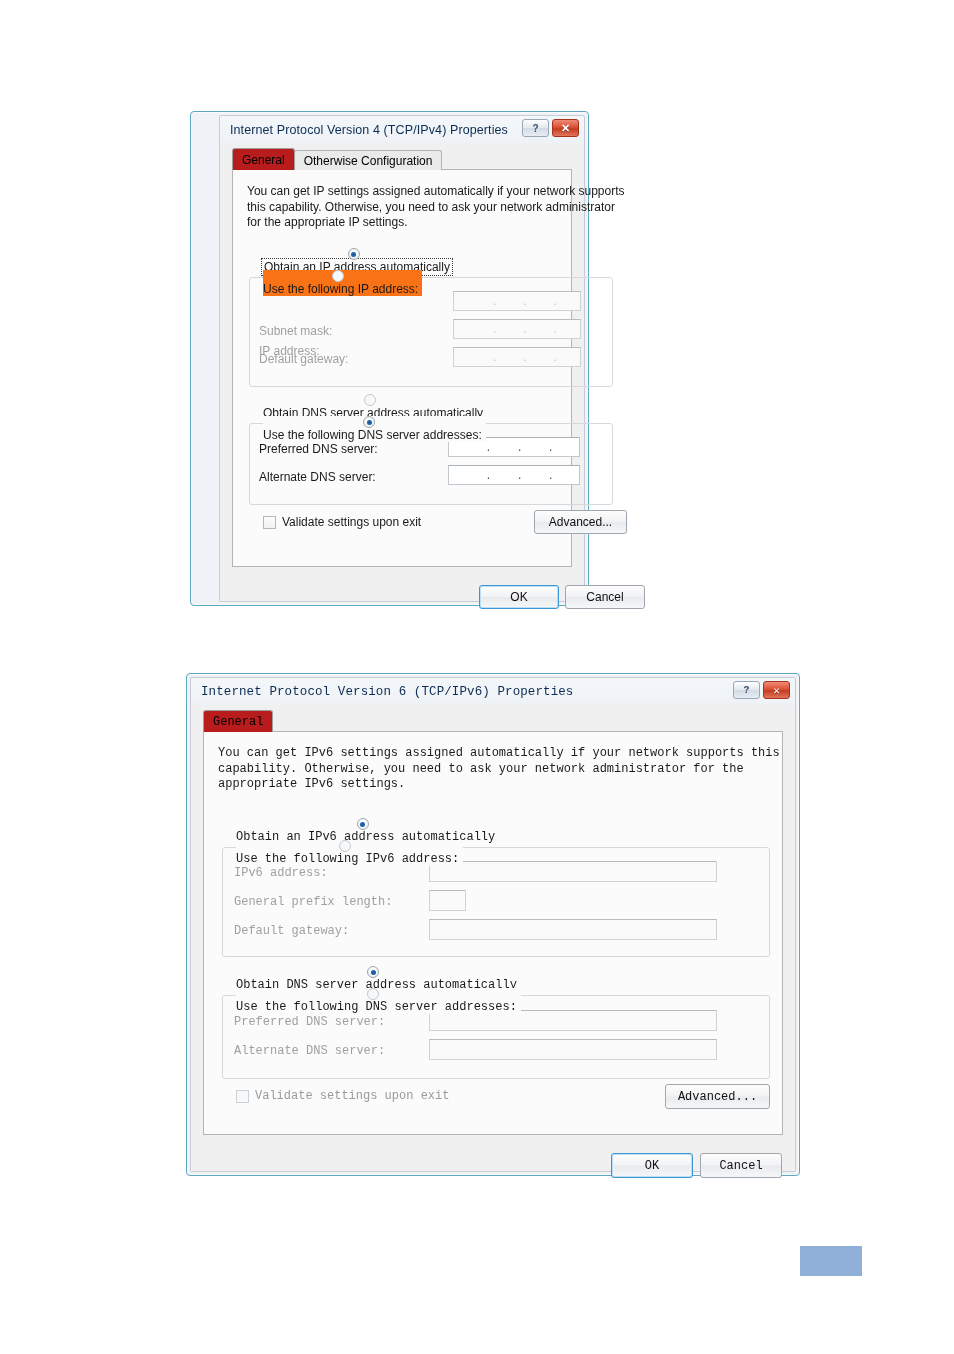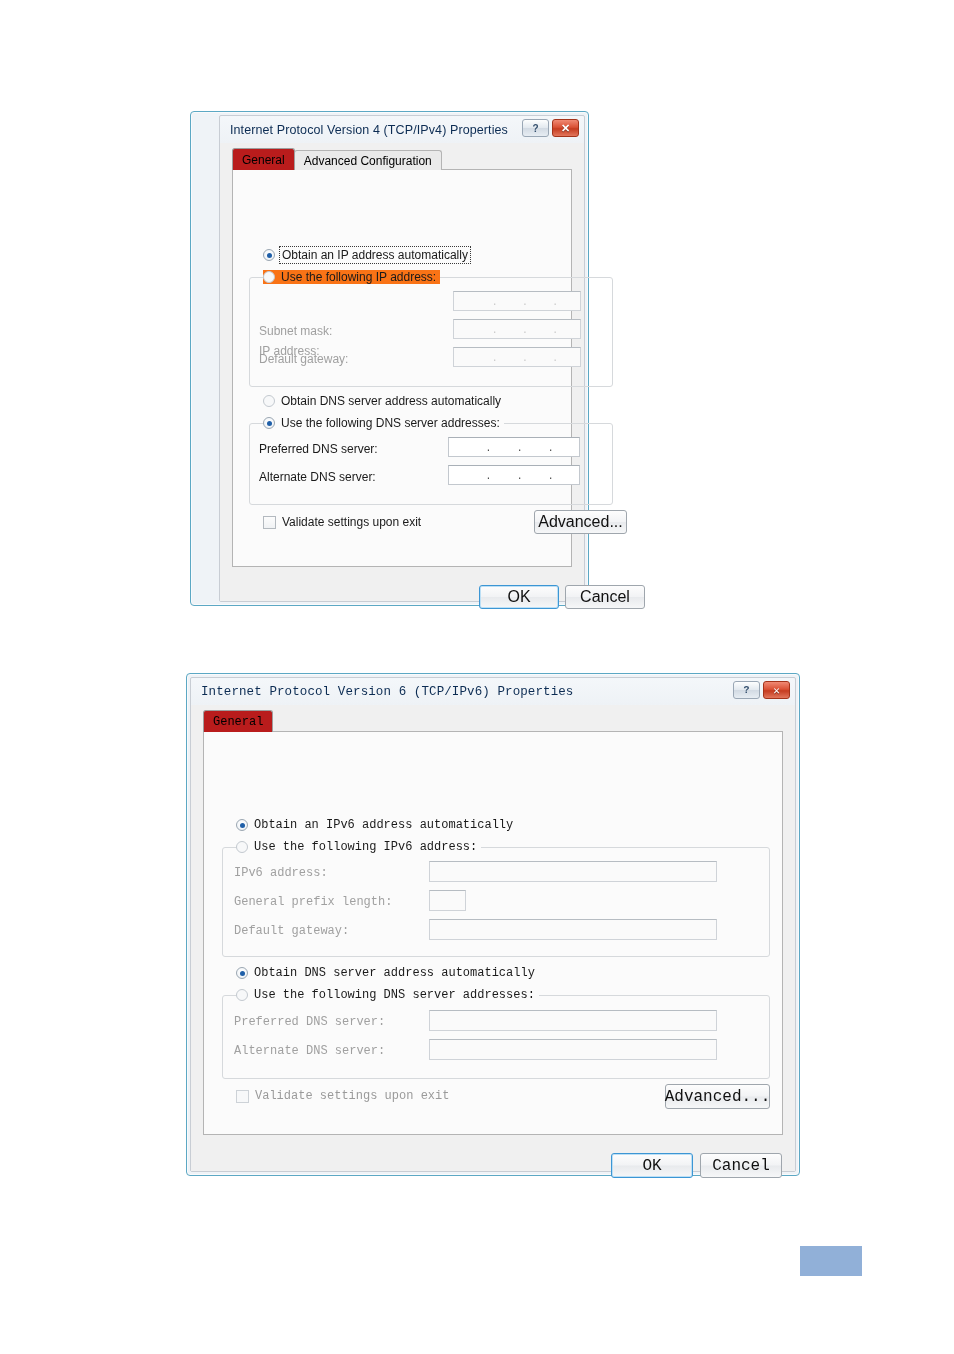--- a/index.html
+++ b/index.html
@@ -125,20 +125,21 @@
 
   
   .radio-row {
     position: absolute;
     display: flex;
     align-items: center;
     font-size: 12px;
     color: #1a1a1a;
     white-space: nowrap;
     z-index: 2;
+    flex-direction: column;
   }
   .radio {
     width: 12px; height: 12px;
     border-radius: 50%;
     border: 1px solid #9ba7b2;
     background: radial-gradient(circle at 50% 38%, #ffffff 0%, #f3f6f9 60%, #dfe5ec 100%);
     box-sizing: border-box;
     margin-right: 6px;
     flex: 0 0 auto;
     position: relative;
@@ -220,21 +221,21 @@
   }
   .checkbox.disabled { border-color: #cdd2d7; background: #f7f8f9; }
   .cb-label.dim { color: #9a9a9a; }
 
   .btn {
     position: absolute;
     box-sizing: border-box;
     background: linear-gradient(to bottom,#fdfdfd 0%,#f2f3f5 48%,#e8eaed 52%,#f6f7f8 100%);
     border: 1px solid #9fa6ad;
     border-radius: 3px;
-    font-size: 16px;
+    font-size: 12px;
     color: #101010;
     display: flex; align-items: center; justify-content: center;
     white-space: nowrap;
   }
   .btn.default {
     border: 1px solid #3c96d4;
     box-shadow: 0 0 0 1px #bcdff5 inset;
   }
 
   .page-mark {
@@ -256,26 +257,27 @@
       </div>
     </div>
 
     <div class="dlg-body">
 
       <div class="tabstrip">
         <div class="tab active">
           <span>General</span>
         </div>
         <div class="tab">
-          <span>Advanced Configuration</span>
+          <span>Otherwise Configuration</span>
         </div>
       </div>
 
       <div class="tabpanel" style="top:26px; height:398px;">
 
+        <div class="intro" style="left:14px; top:14px; width:382px;">You can get IP settings assigned automatically if your network supports this capability. Otherwise, you need to ask your network administrator for the appropriate IP settings.</div>
 
         <div class="radio-row" style="left:30px; top:78px;">
           <span class="radio checked"></span>
           <span class="radio-label focus-outline">Obtain an IP address automatically</span>
         </div>
 
         <div class="groupbox" style="left:16px; top:107px; width:364px; height:110px;"></div>
 
         <div class="radio-row" style="left:30px; top:100px; background:#f97316; padding-right:4px;">
           <span class="radio disabled"></span>
@@ -367,20 +369,21 @@
     <div class="dlg-body">
 
       <div class="tabstrip">
         <div class="tab active">
           <span>General</span>
         </div>
       </div>
 
       <div class="tabpanel" style="top:26px; height:404px;">
 
+        <div class="intro" style="left:14px; top:14px; width:570px;">You can get IPv6 settings assigned automatically if your network supports this capability. Otherwise, you need to ask your network administrator for the appropriate IPv6 settings.</div>
 
         <div class="radio-row" style="left:32px; top:86px;">
           <span class="radio checked"></span>
           <span class="radio-label">Obtain an IPv6 address automatically</span>
         </div>
 
         <div class="groupbox" style="left:18px; top:115px; width:548px; height:110px;"></div>
 
         <div class="radio-row" style="left:32px; top:108px; background:#fbfbfb; padding-right:4px;">
           <span class="radio disabled"></span>

